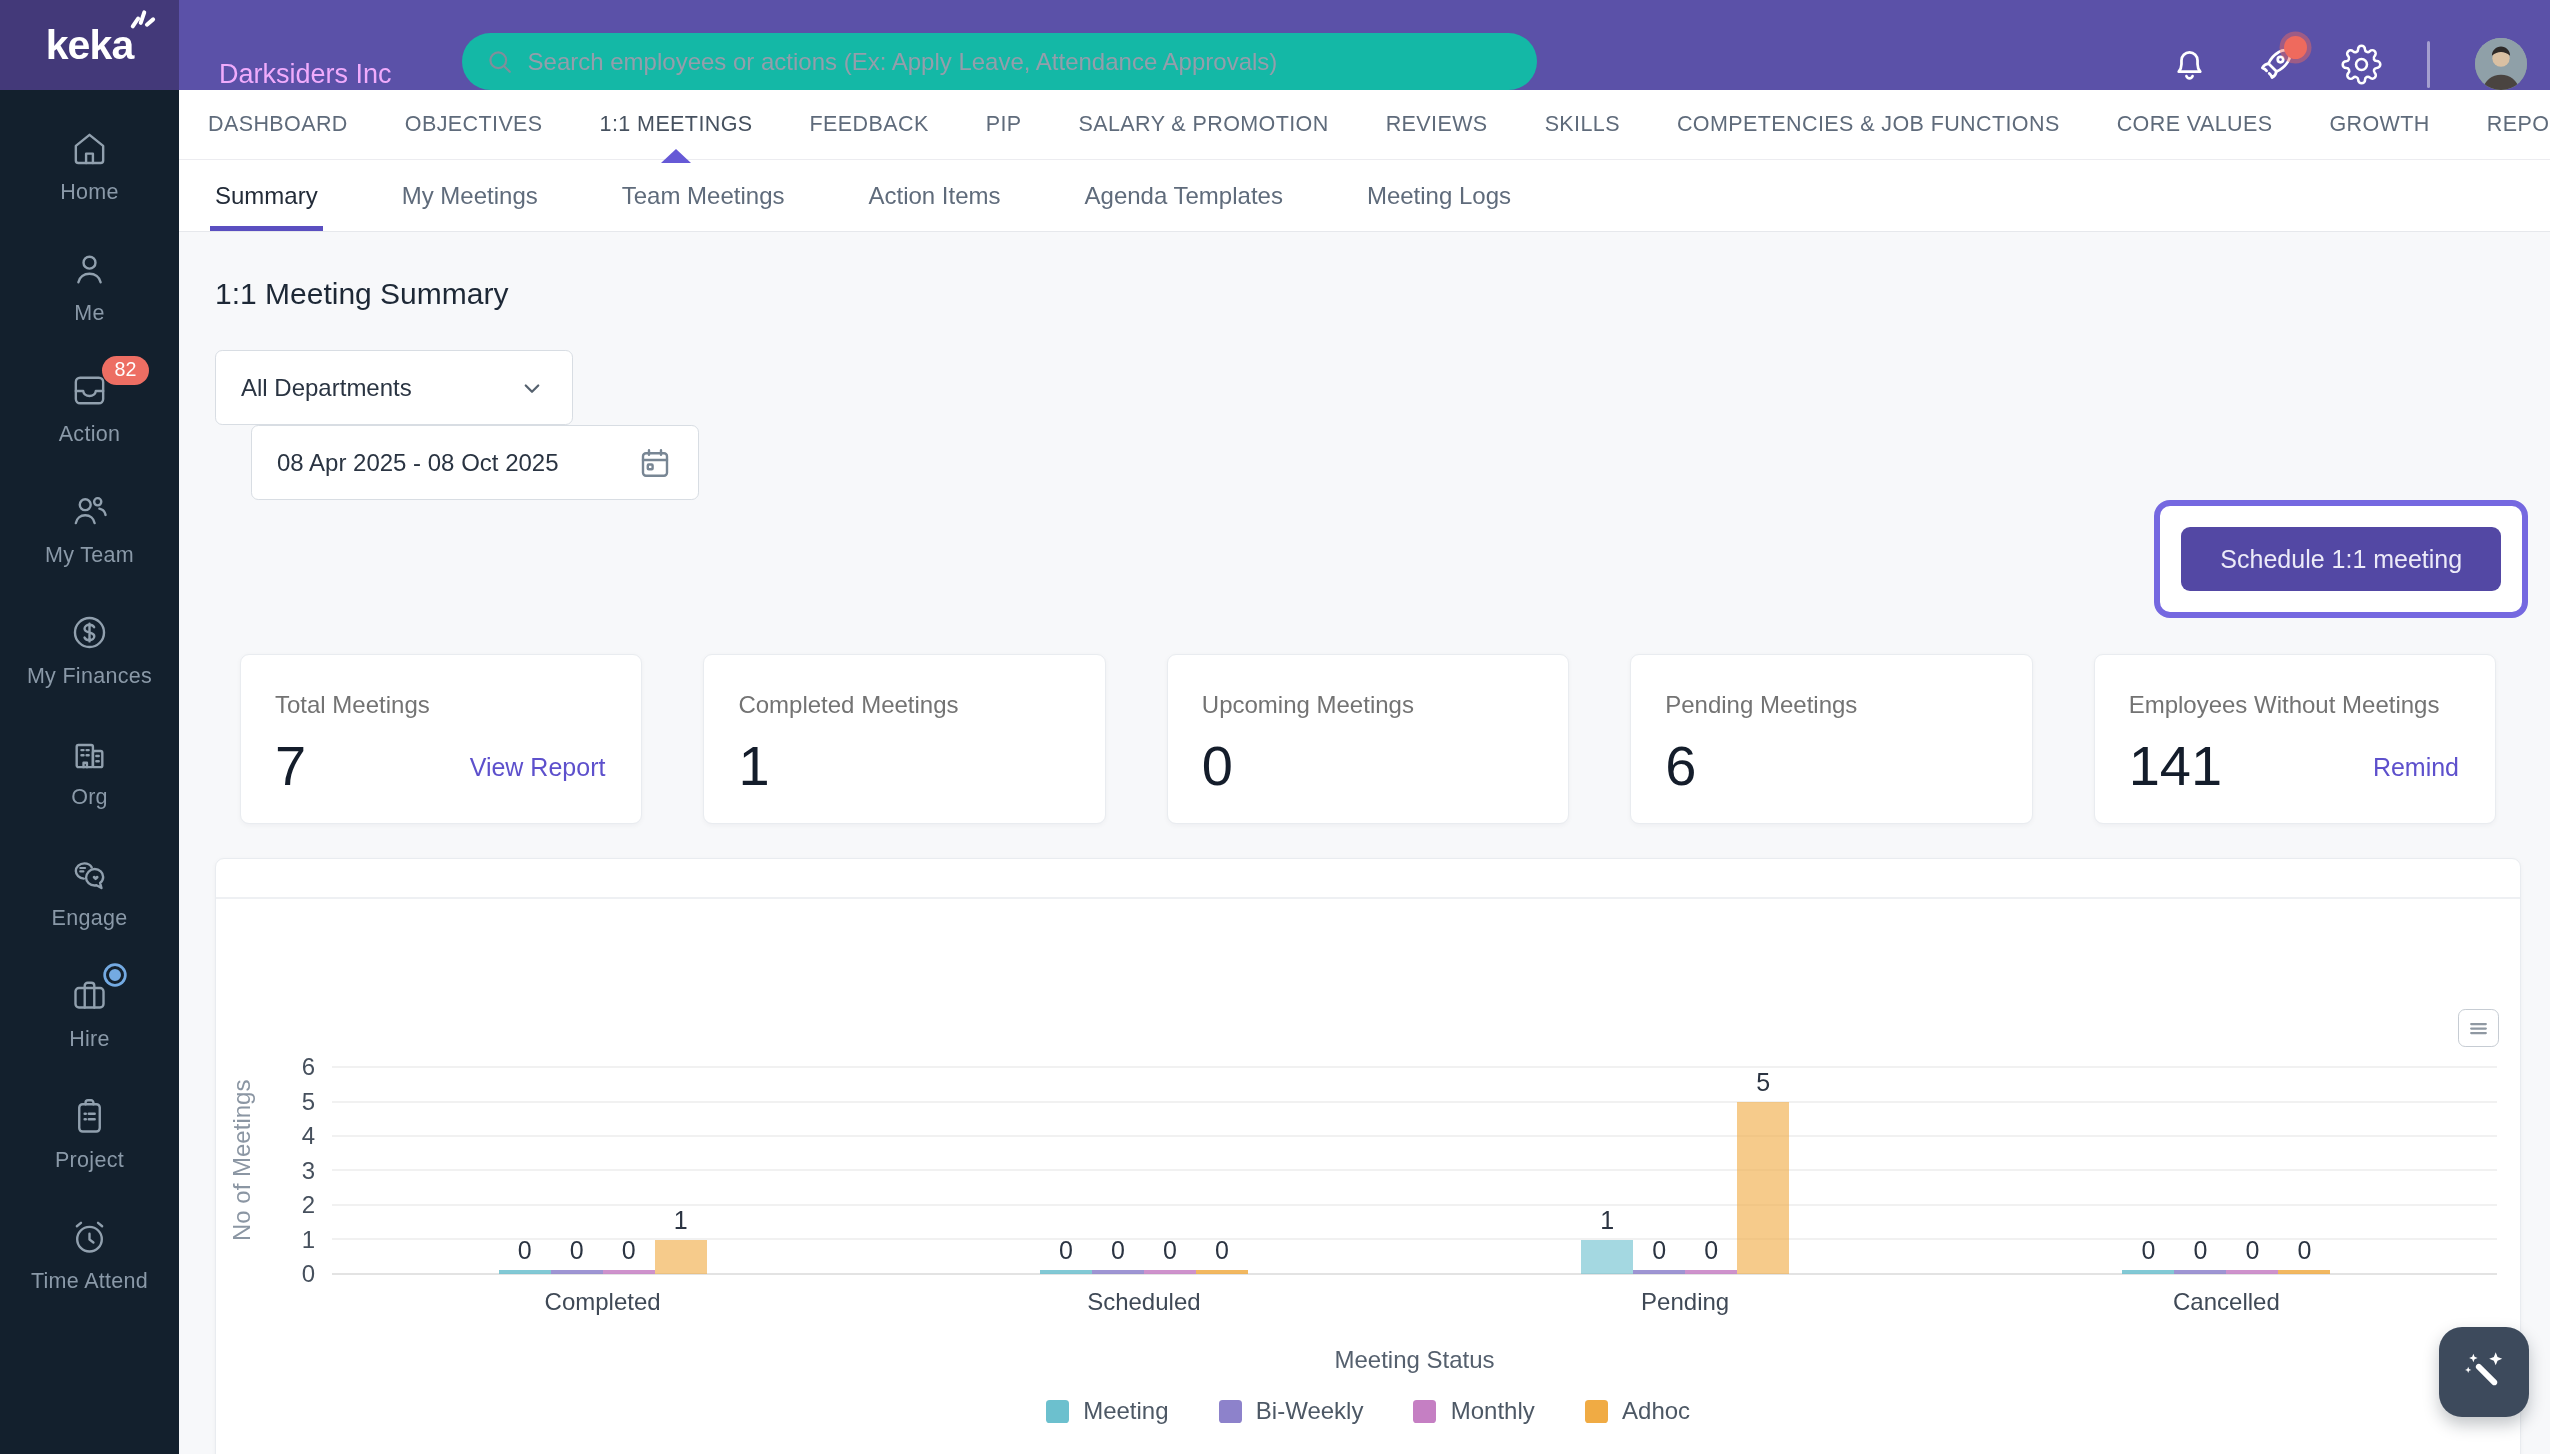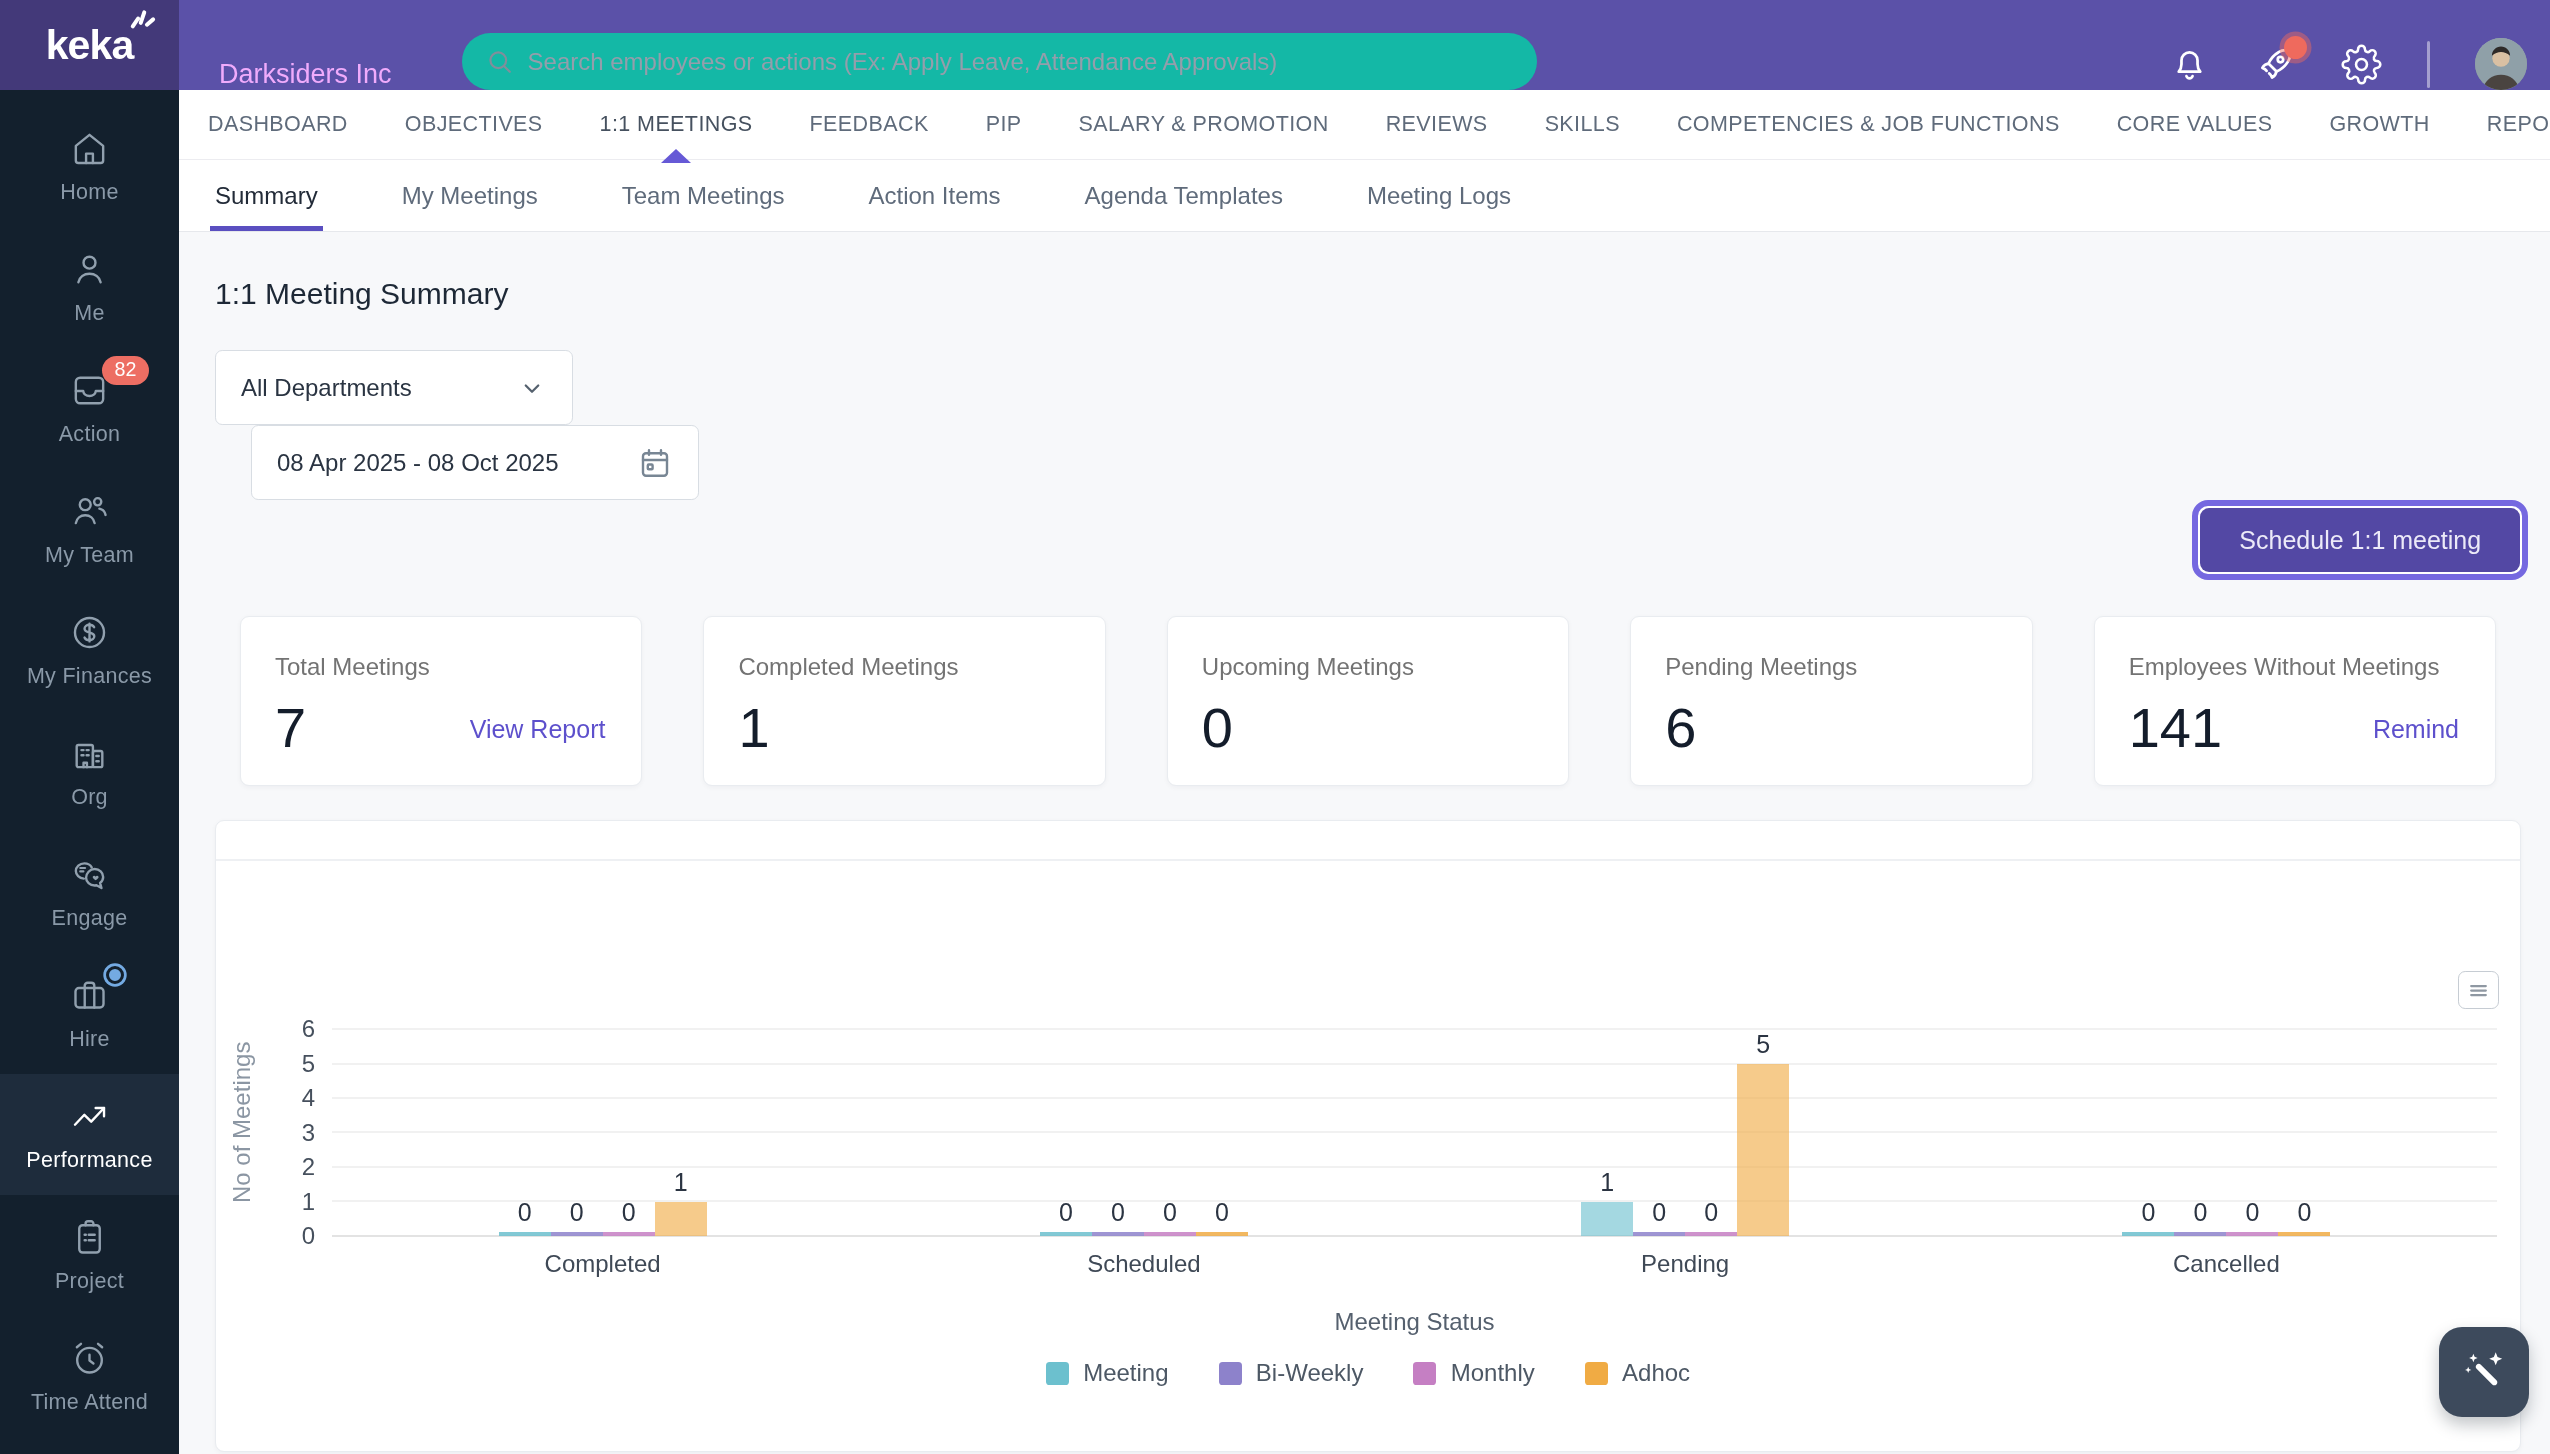--- a/index.html
+++ b/index.html
@@ -57,21 +57,21 @@
   .page-title { margin-top:45px; font-size:30px; font-weight:500; color:#1d2836; }
 
   .filter-row { margin-top:39px; display:flex; align-items:flex-start;flex-direction:column; }
   .select-box, .date-box { height:75px; background:#fff; border:1.8px solid #d8dde3; border-radius:7.2px;
     display:flex; align-items:center; padding:0 25px; cursor:pointer; }
   .select-box { width:358px; }
   .date-box { width:448px; margin-left:36px; }
   .select-box .val, .date-box .val { font-size:24px; color:#2a3442; }
   .chev { margin-left:auto; width:30px; height:30px; color:#55616e; }
   .cal { margin-left:auto; width:36px; height:36px; color:#78markdown8694; color:#788694; }
-  .sched-ring { margin-left:auto; border:6.3px solid #7568e0; border-radius:16px; background:#fff; padding:2px; margin-right:-7.2px; }
+  .sched-ring { margin-left:auto; border:6.3px solid #7568e0; border-radius:16px; background:#fff; padding:21px; margin-right:-7.2px; }
   .sched-btn { background:#5348a4; border:none; border-radius:9px; color:#eceaf8; font-size:25px;
     padding:0 39px; height:64px; cursor:pointer; font-family:inherit; white-space:nowrap; }
 
   .cards-row { margin-top:36px; padding:0 25px; display:flex; gap:61px; }
   .card { flex:1; position:relative; background:#fff; border:0.9px solid #e9ecf0; border-radius:9px;
     height:170px; padding:36px 34px; box-shadow:0 1.8px 5.4px rgba(16,24,40,.04); }
   .card-label { font-size:24px; color:#737373; }
   .card-value { margin-top:14.3px; font-size:56px; font-weight:500; color:#141d2b; }
   .card-link { position:absolute; right:36px; bottom:41px; font-size:25px; color:#5d50cc; cursor:pointer; text-decoration:none; }
 
@@ -240,29 +240,20 @@
     <div class="side-item">
       <div class="sicon">
         <svg viewBox="0 0 24 24" fill="none" stroke="currentColor" stroke-width="1.4" stroke-linecap="round" stroke-linejoin="round">
           <rect x="3.8" y="7.6" width="16.4" height="11.4" rx="2"></rect>
           <path d="M9.2 7.6V6.2A1.7 1.7 0 0 1 10.9 4.5h2.2a1.7 1.7 0 0 1 1.7 1.7v1.4M9.2 7.8V19M14.8 7.8V19"></path>
         </svg>
         <div class="side-dot"></div>
       </div>
       <div class="side-label">Hire</div>
     </div>
-    <div class="side-item active">
-      <div class="sicon">
-        <svg viewBox="0 0 24 24" fill="none" stroke="currentColor" stroke-width="1.4" stroke-linecap="round" stroke-linejoin="round">
-          <path d="M3.5 16.8 9 11l4 4 7.5-8"></path>
-          <path d="M15.6 7h4.9v4.9"></path>
-        </svg>
-      </div>
-      <div class="side-label">Performance</div>
-    </div>
     <div class="side-item">
       <div class="sicon">
         <svg viewBox="0 0 24 24" fill="none" stroke="currentColor" stroke-width="1.4" stroke-linecap="round" stroke-linejoin="round">
           <rect x="6" y="4.8" width="12" height="16" rx="2"></rect>
           <path d="M9.7 4.8v-.9A1.4 1.4 0 0 1 11.1 2.5h1.8a1.4 1.4 0 0 1 1.4 1.4v.9"></path>
           <path d="M9.2 10.4h.6M11.6 10.4H15M9.2 13.6h.6M11.6 13.6H15" stroke-width="1.5"></path>
         </svg>
       </div>
       <div class="side-label">Project</div>
     </div>

